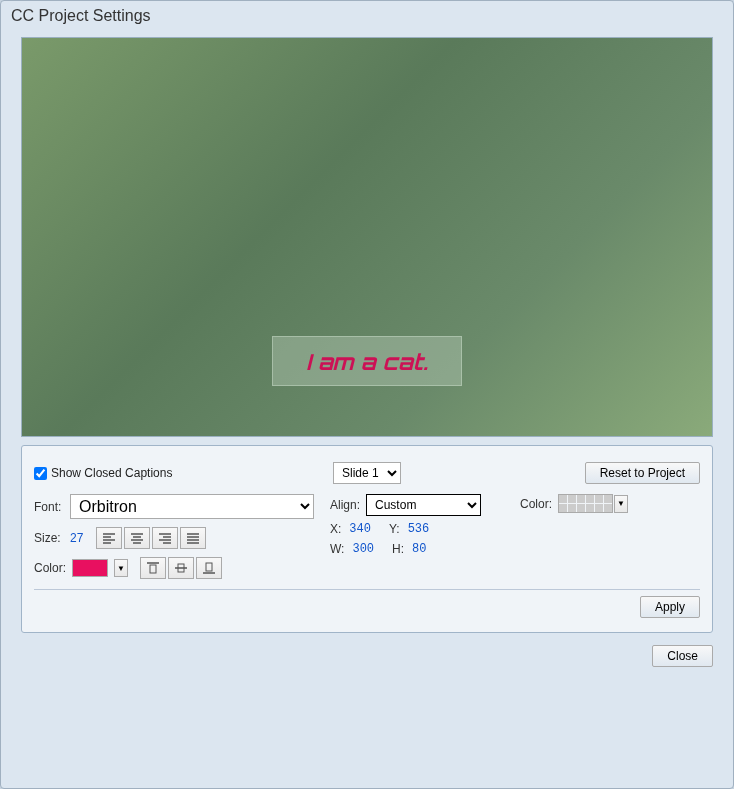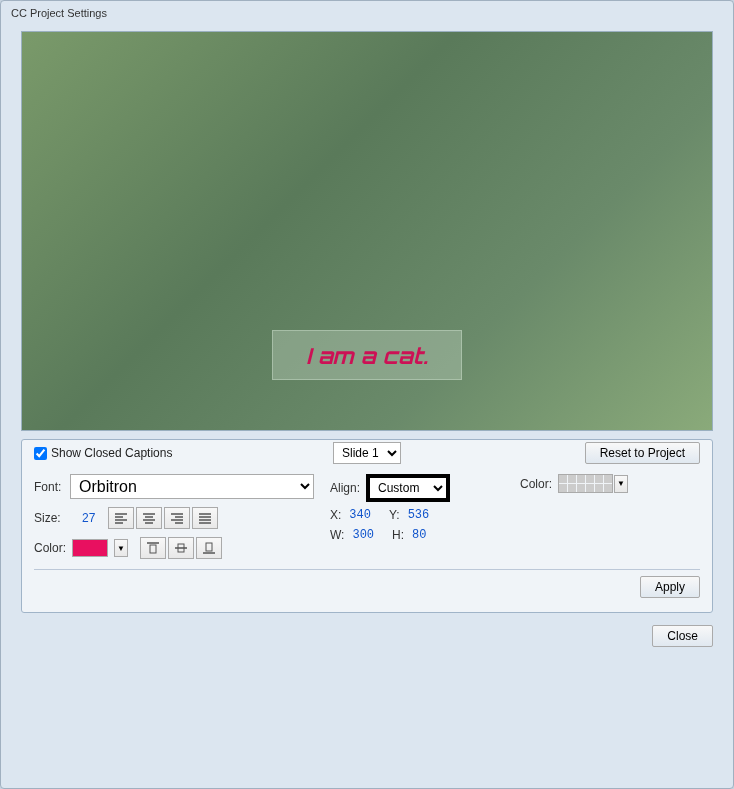--- a/index.html
+++ b/index.html
@@ -16,21 +16,21 @@
       background: #dce6f0;
       border: 1px solid #a0b0c0;
       border-radius: 4px;
       width: 734px;
       height: 789px;
       display: flex;
       flex-direction: column;
     }
     .title-bar {
       padding: 6px 10px 4px 10px;
-      font-size: 11px;
+      font-size: 16px;
       color: #333;
       font-weight: normal;
       flex-shrink: 0;
     }
     .preview-area {
       margin: 8px 20px 8px 20px;
       flex-shrink: 0;
       height: 400px;
       background: linear-gradient(135deg, #7a9a6a 0%, #5a7a5a 40%, #6a8a6a 70%, #8aaa7a 100%);
       border: 1px solid #9ab0c0;
@@ -56,21 +56,21 @@
       font-weight: bold;
       color: #cc1155;
       text-align: center;
       font-style: italic;
     }
     .controls-panel {
       margin: 0 20px 8px 20px;
       background: #f0f4f8;
       border: 1px solid #a0b4c8;
       border-radius: 3px;
-      padding: 2px 12px 14px 12px;
+      padding: 16px 12px 14px 12px;
       flex-shrink: 0;
     }
     .controls-row1 {
       display: flex;
       align-items: center;
       margin-bottom: 10px;
     }
     .show-cc-label {
       display: flex;
       align-items: center;
@@ -138,21 +138,20 @@
       width: 100%;
       padding: 2px 4px;
       font-size: 16px;
       border: 1px solid #aaa;
       background: white;
     }
     .size-value {
       color: #1155cc;
       font-size: 12px;
       min-width: 20px;
-      margin-left: 12px;
     }
     .align-buttons {
       display: flex;
       gap: 2px;
     }
     .align-btn {
       width: 26px;
       height: 22px;
       border: 1px solid #aaa;
       background: linear-gradient(to bottom, #f8f8f8, #e8e8e8);
@@ -381,21 +380,21 @@
                 </svg>
             </button>
           </div>
         </div>
       </div>
 
       <div class="middle-col">
 
         <div class="field-row">
           <span class="field-label">Align:</span>
-          <select style="padding:2px 4px;font-size:12px;border:4px solid #000000;background:white;width:84px;">
+          <select style="padding:2px 4px;font-size:12px;border:1px solid #000000;background:white;width:115px;">
             <option>Custom</option>
             <option>Left</option>
             <option>Center</option>
             <option>Right</option>
           </select>
         </div>
 
         <div class="coord-pair">
           <span class="coord-label">X:</span>
           <span class="coord-value">340</span>

